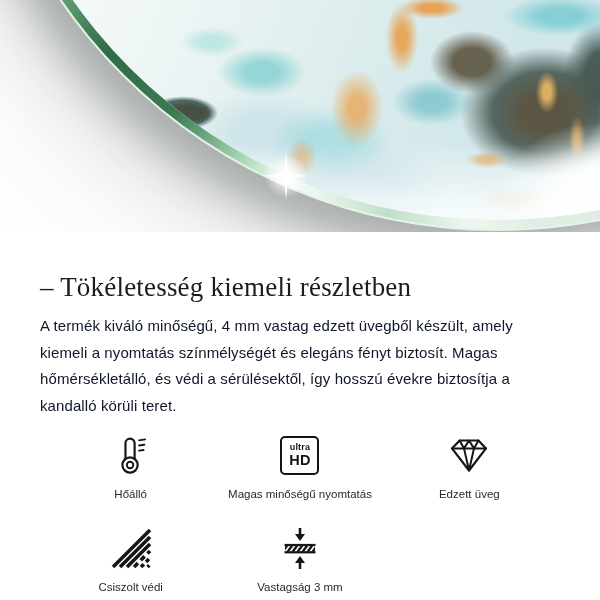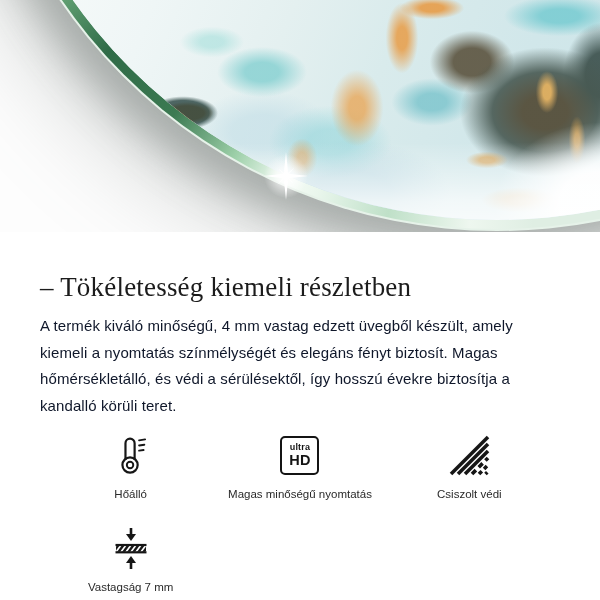--- a/index.html
+++ b/index.html
@@ -131,20 +131,31 @@
       <div class="feature-icon">
         <div class="hd-box">
           <span class="hd-top">ultra</span>
           <span class="hd-bottom">HD</span>
         </div>
       </div>
       <div class="feature-label">Magas minőségű nyomtatás</div>
     </div>
 
 
+    <div class="feature">
+      <div class="feature-icon">
+        <svg class="icon" width="46" height="40" viewBox="0 0 44 40" fill="none" stroke="#161616" stroke-linecap="round" stroke-linejoin="round">
+          <path d="M12.6 5.5 H31.4 L39 13.4 L22 35.5 L5 13.4 Z" stroke-width="2.2"></path>
+          <path d="M5 13.4 H39" stroke-width="2"></path>
+          <path d="M12.6 5.5 L17 13.4 L22 5.5 L27 13.4 L31.4 5.5" stroke-width="2"></path>
+          <path d="M17 13.4 L22 35.5 L27 13.4" stroke-width="2"></path>
+        </svg>
+      </div>
+      <div class="feature-label">Edzett üveg</div>
+    </div>
 
     <div class="feature">
       <div class="feature-icon">
         <svg class="icon" width="44" height="44" viewBox="0 0 44 44" fill="none" stroke="#161616">
           <path d="M4 41 L41 4" stroke-width="3.6"></path>
           <path d="M11 41 L41 11" stroke-width="3.6"></path>
           <path d="M18 41 L41 18" stroke-width="3.6"></path>
           <path d="M25 41 L41 25" stroke-width="3.6" stroke-dasharray="5.5 4"></path>
           <path d="M32 41 L41 32" stroke-width="3.6" stroke-dasharray="4 3.2"></path>
           <path d="M38.5 41 L41 38.5" stroke-width="3.6" stroke-dasharray="2.5 2.5"></path>
@@ -171,17 +182,17 @@
               <path d="M23 29 L31 18"></path>
               <path d="M28 29 L36 18"></path>
             <path d="M33 29 L41 18"></path>
           </g>
           <line x1="22" y1="3" x2="22" y2="9.5" stroke-width="2.6"></line>
           <polygon points="17,9 27,9 22,16" fill="#161616" stroke="none"></polygon>
           <line x1="22" y1="44" x2="22" y2="37.5" stroke-width="2.6"></line>
           <polygon points="17,38 27,38 22,31" fill="#161616" stroke="none"></polygon>
         </svg>
       </div>
-      <div class="feature-label">Vastagság 7 mm</div>
+      <div class="feature-label">Vastagság 3 mm</div>
     </div>
 
   </div>
 </div>
 
 </body></html>

